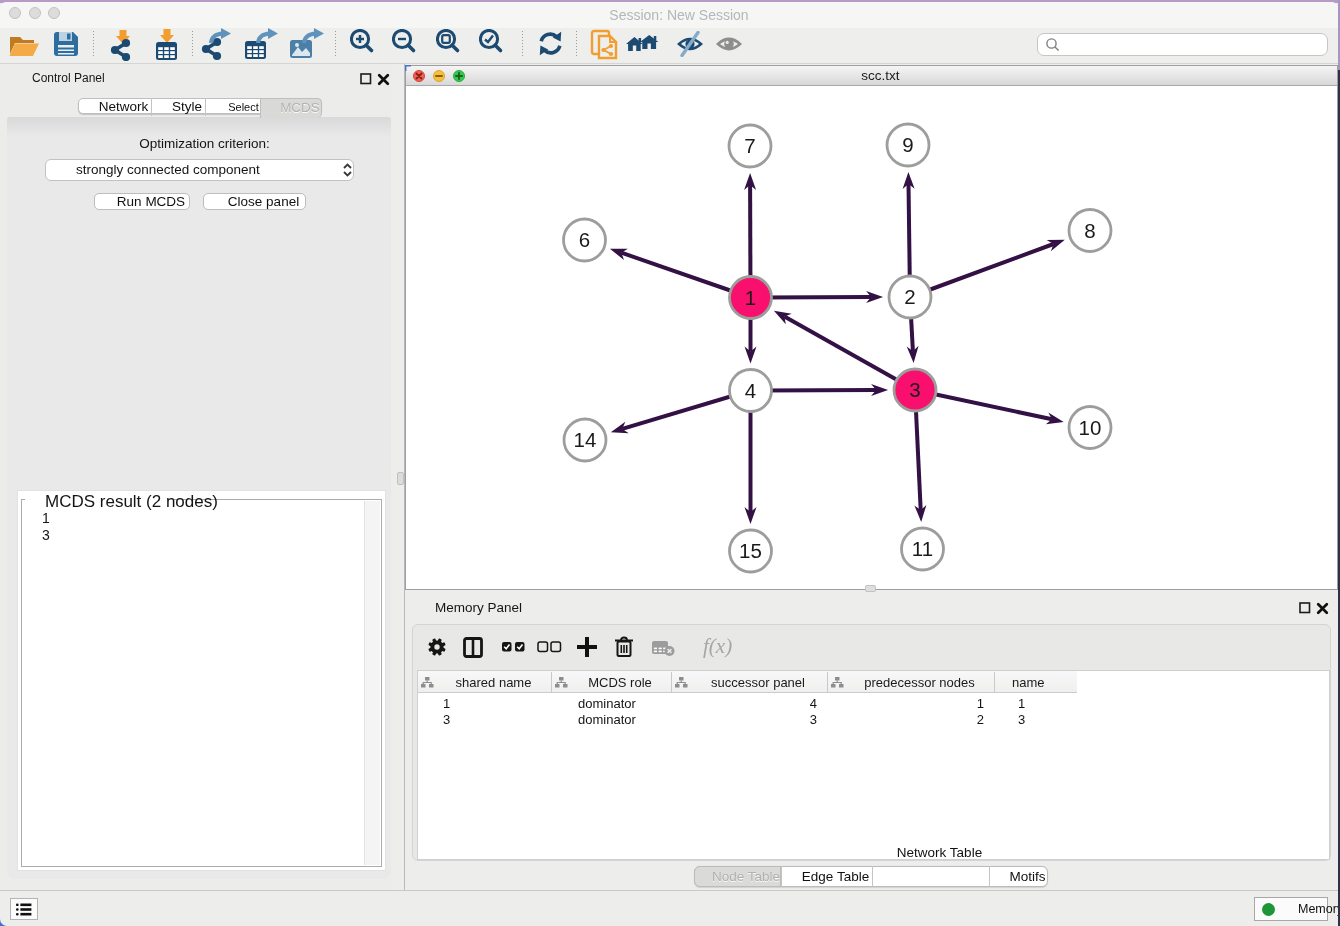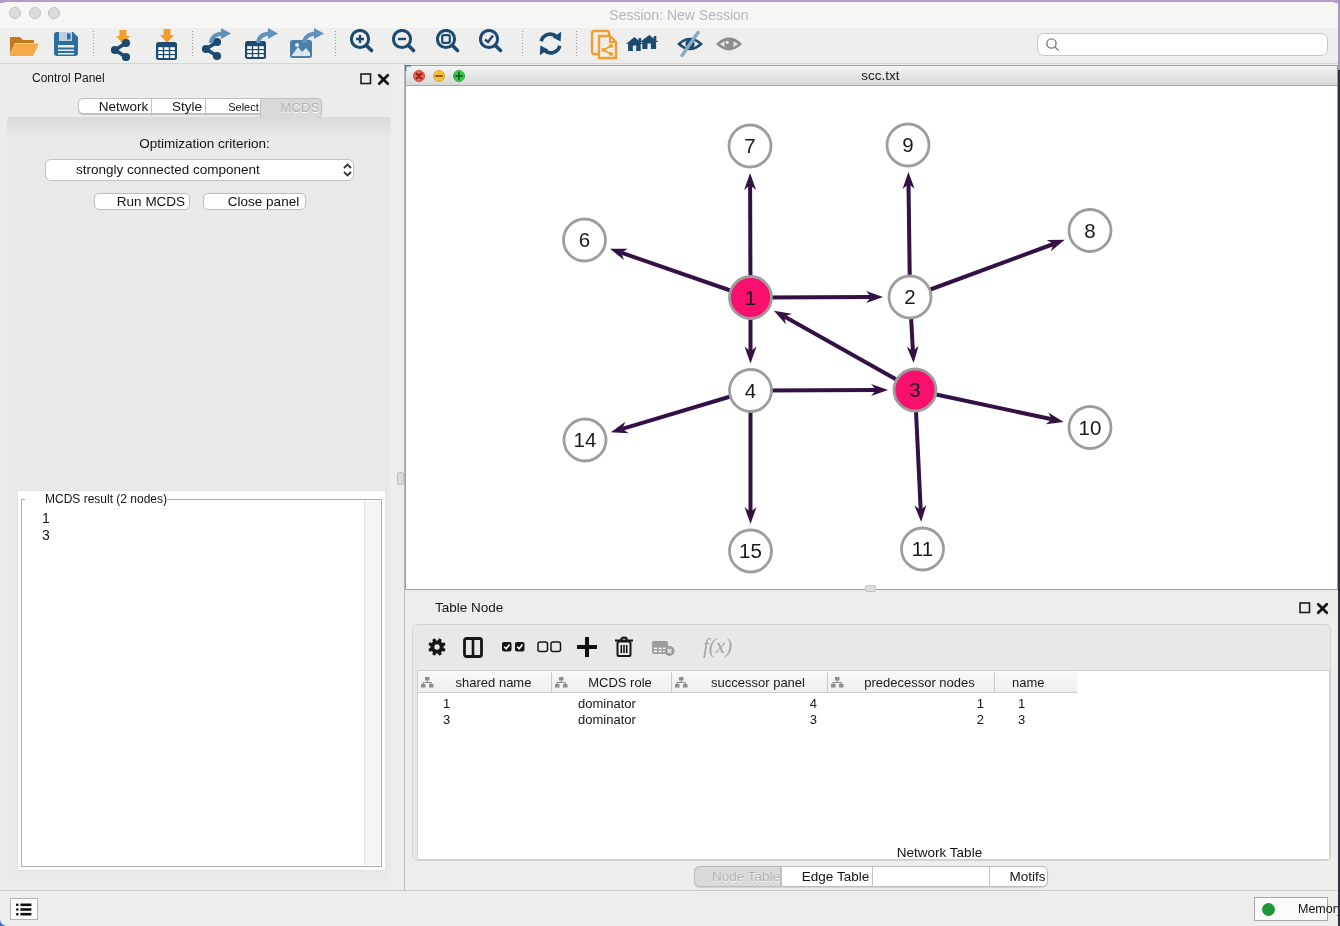--- a/index.html
+++ b/index.html
@@ -174,21 +174,21 @@
     <path d="M3 9 L6.5 12.4 L10 9" fill="none" stroke="#3a3a3a" stroke-width="1.9"></path>
   </svg>
 <div class="abs" style="left:94px;top:193px;width:96px;height:17px;background:#fff;border:1px solid #bdbdbd;border-radius:5px"></div>
 <div class="txt" style="left:94px;top:193px;width:96px;height:17px;line-height:17px;text-align:center;font-size:13.5px;color:#111">Run MCDS</div>
 <div class="abs" style="left:203px;top:193px;width:103px;height:17px;background:#fff;border:1px solid #bdbdbd;border-radius:5px"></div>
 <div class="txt" style="left:203px;top:193px;width:103px;height:17px;line-height:17px;text-align:center;font-size:13.5px;color:#111">Close panel</div>
 
 <div class="abs" style="left:17px;top:490px;width:369px;height:381px;background:#fff;border:1px solid #e2e2e2"></div>
 <div class="abs" style="left:21px;top:499px;width:361px;height:368px;border:1px solid #ababab"></div>
 <div class="abs" style="left:25px;top:492px;width:142px;height:14px;background:#fff"></div>
-<div class="txt" style="left:27px;top:492px;font-size:12px;color:#141414">MCDS result (2 nodes)</div>
+<div class="txt" style="left:27px;top:492px;font-size:17px;color:#141414">MCDS result (2 nodes)</div>
 <div class="abs" style="left:364px;top:501px;width:16px;height:364px;background:#f4f4f4;border-left:1px solid #e3e3e3"></div>
 <div class="txt" style="left:24px;top:510px;font-size:14px;line-height:16.5px;color:#141414;white-space:pre">1
 3</div>
 
 <div class="abs" style="left:391px;top:64px;width:14px;height:826px;background:#ededec"></div>
 <div class="abs" style="left:404px;top:64px;width:1px;height:826px;background:#b9b9b9"></div>
 <div class="abs" style="left:397px;top:472px;width:7px;height:13px;background:#dcdcdc;border:1px solid #c0c0c0;border-radius:2px"></div>
 
 <div class="abs" style="left:405px;top:65px;width:933px;height:525px;background:#fff;border:1px solid #9e9e9e"></div>
 <div class="abs" style="left:406px;top:66px;width:931px;height:20px;background:linear-gradient(#f5f5f5,#d8d8d8);border-bottom:1px solid #a8a8a8"></div>
@@ -257,21 +257,21 @@
 <circle cx="516.5" cy="462.0" r="21.0" fill="#ffffff" stroke="#9d9d9b" stroke-width="2.8"></circle>
 <text x="516.5" y="469.3" font-size="20.5" fill="#1a1a1a" text-anchor="middle" font-family="Liberation Sans, sans-serif">11</text>
 <circle cx="179.0" cy="353.0" r="21.0" fill="#ffffff" stroke="#9d9d9b" stroke-width="2.8"></circle>
 <text x="179.0" y="360.3" font-size="20.5" fill="#1a1a1a" text-anchor="middle" font-family="Liberation Sans, sans-serif">14</text>
 <circle cx="344.5" cy="464.0" r="21.0" fill="#ffffff" stroke="#9d9d9b" stroke-width="2.8"></circle>
 <text x="344.5" y="471.3" font-size="20.5" fill="#1a1a1a" text-anchor="middle" font-family="Liberation Sans, sans-serif">15</text>
   </svg>
 
 <div class="abs" style="left:865px;top:585px;width:11px;height:7px;background:#dedede;border:1px solid #c2c2c2;border-radius:2px"></div>
 
-<div class="txt" style="left:417px;top:600px;font-size:13.5px;color:#161616">Table Node</div>
+<div class="txt" style="left:417px;top:600px;font-size:13.5px;color:#161616">Memory Panel</div>
 <svg class="abs" style="left:1299px;top:602px" width="12" height="12">
     <rect x="1" y="1" width="9.5" height="9.5" fill="none" stroke="#1c1c1c" stroke-width="1.6"></rect>
   </svg>
 <svg class="abs" style="left:1316px;top:602px" width="13" height="13" viewBox="0 0 13 13">
     <path d="M2.2 2.2 L10.8 10.8 M10.8 2.2 L2.2 10.8" stroke="#111" stroke-width="2.7" stroke-linecap="round"></path>
   </svg>
 
 <div class="abs" style="left:412px;top:624px;width:919px;height:237px;background:#e8e8e7;border:1px solid #d4d4d4;border-radius:6px"></div>
 <svg class="abs" style="left:428px;top:638px" width="18" height="18" viewBox="0 0 18 18">
     <rect x="7.3" y="0.2" width="3.4" height="4.2" rx="1" fill="#161616" transform="rotate(22.5 9 9)"></rect>

